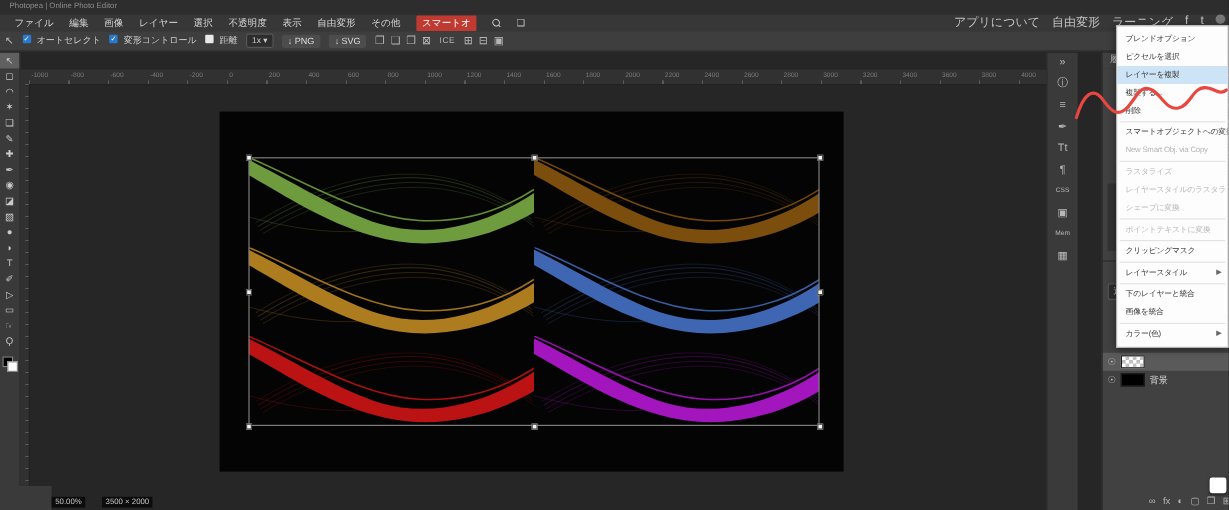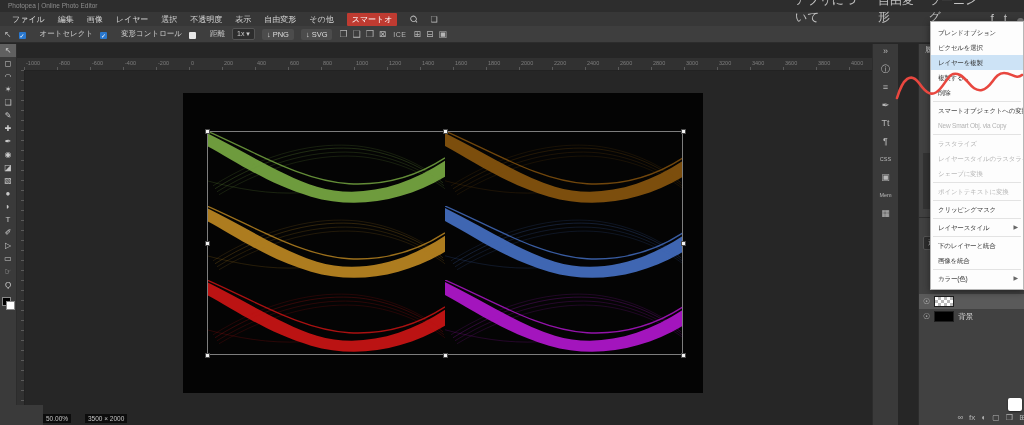--- a/index.html
+++ b/index.html
@@ -7,26 +7,26 @@
           font-family:"Liberation Sans","DejaVu Sans",sans-serif;color:#cccccc;text-decoration:underline;}
   
   .titlebar{position:absolute;left:0;top:0;width:1024px;height:12px;background:#2d2d2d;
             font-size:6.5px;line-height:12px;color:#8d8d8d;padding-left:8px;box-sizing:border-box;}
   .menubar{position:absolute;left:0;top:12px;width:1024px;height:14px;background:#373737;
            display:flex;align-items:center;gap:13px;font-size:8px;color:#d6d6d6;padding-left:12px;box-sizing:border-box;}
   .mitem{white-space:nowrap;}
   .account{background:#bf3b31;color:#fff;padding:1px 5px;border-radius:1px;}
   .srch{display:inline-block;transform:rotate(-45deg);font-size:9px;color:#c2c2c2;}
   .fullscr{font-size:8px;color:#c2c2c2;}
-  .hdr-right{position:absolute;left:795px;top:12px;height:14px;display:flex;align-items:flex-end;gap:10px;font-size:12px;color:#c2c2c2;}
+  .hdr-right{position:absolute;left:795px;top:12px;height:14px;display:flex;align-items:flex-start;gap:10px;font-size:10px;color:#c2c2c2;}
   .circ{width:8px;height:8px;border-radius:50%;background:#777;}
   
   .optionsbar{position:absolute;left:0;top:26px;width:1024px;height:17px;background:#3e3e3e;
               display:flex;align-items:center;gap:7px;font-size:7.5px;padding-left:4px;box-sizing:border-box;border-bottom:1px solid #2c2c2c;}
-  .chk{display:flex;align-items:flex-end;gap:14px;}
+  .chk{display:flex;align-items:flex-start;gap:5px;}
   .box{width:7px;height:7px;border-radius:1px;background:#e8e8e8;display:flex;align-items:center;justify-content:center;font-size:6px;color:#fff;}
   .box.on{background:#2a78cf;}
   .sel{background:#2d2d2d;border:1px solid #555;border-radius:2px;padding:1px 4px;font-size:7px;color:#ccc;}
   .dlbtn{background:#4c4c4c;border-radius:2px;padding:1px 5px;display:flex;gap:2px;align-items:center;color:#ddd;}
   .oicon{color:#b5b5b5;font-size:9px;}
   .icelabel{color:#b5b5b5;font-size:7px;letter-spacing:.5px;}
   
   .tabbar{position:absolute;left:16px;top:43px;width:1008px;height:15px;background:#282828;}
   .tab{display:inline-flex;align-items:center;height:15px;background:#4d4d4d;color:#ddd;font-size:7.5px;padding:0 7px;gap:6px;margin-left:2px;}
   .tabclose{color:#999;font-size:8px;}

